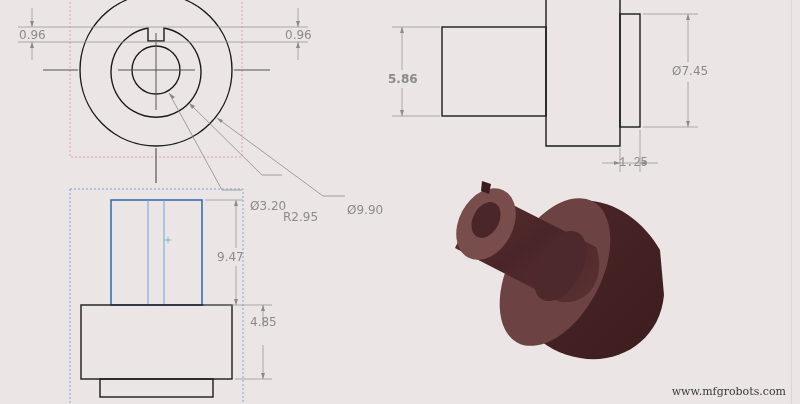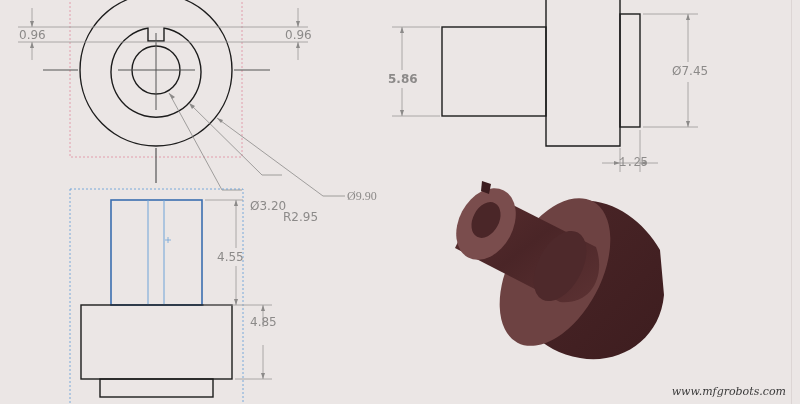--- a/index.html
+++ b/index.html
@@ -19,21 +19,20 @@
     line-height: 1;
     white-space: nowrap;
     background: transparent;
   }
   .watermark {
     position: absolute;
     right: 14px; bottom: 6px;
     font-family: "DejaVu Serif", serif;
     font-size: 11px;
     color: #3a3a3a;
-    font-style: italic;
   }
   .edge-line {
     position: absolute; top: 0; right: 8px; width: 1px; height: 404px;
     background: #dcd5d4;
   }
 </style>
 </head>
 <body>
 
 <div class="canvas">
@@ -156,23 +155,23 @@
       <ellipse cx="486" cy="220" rx="13" ry="19" transform="rotate(28 486 220)" fill="#4a2628"></ellipse>
 
       <polygon points="482,181 491,184 489,194 481,191" fill="#3c1d1f"></polygon>
     </g>
   </svg>
 
   <span class="dim-label" style="left:19px; top:29px;">0.96</span>
   <span class="dim-label" style="left:285px; top:29px;">0.96</span>
   <span class="dim-label" style="left:283px; top:169px;margin-top:42px;">R2.95</span>
   <span class="dim-label" style="left:250px; top:200px;">Ø3.20</span>
-  <span class="dim-label" style="left:347px; top:190px;font-family:Liberation Serif, serif;">Ø9.90</span>
+  <span class="dim-label" style="left:347px; top:204px;">Ø9.90</span>
 
-  <span class="dim-label" style="left:217px; top:251px;">4.55</span>
+  <span class="dim-label" style="left:217px; top:251px;">9.47</span>
   <span class="dim-label" style="left:250px; top:316px;text-align:right;">4.85</span>
 
   <span class="dim-label" style="left:388px; top:73px;font-weight:bold;">5.86</span>
   <span class="dim-label" style="left:672px; top:65px;">Ø7.45</span>
   <span class="dim-label" style="left:619px; top:157px;font-family:Liberation Mono, monospace;">1.25</span>
 
   <div class="edge-line"></div>
   <span class="watermark">www.mfgrobots.com</span>
 </div>
 

